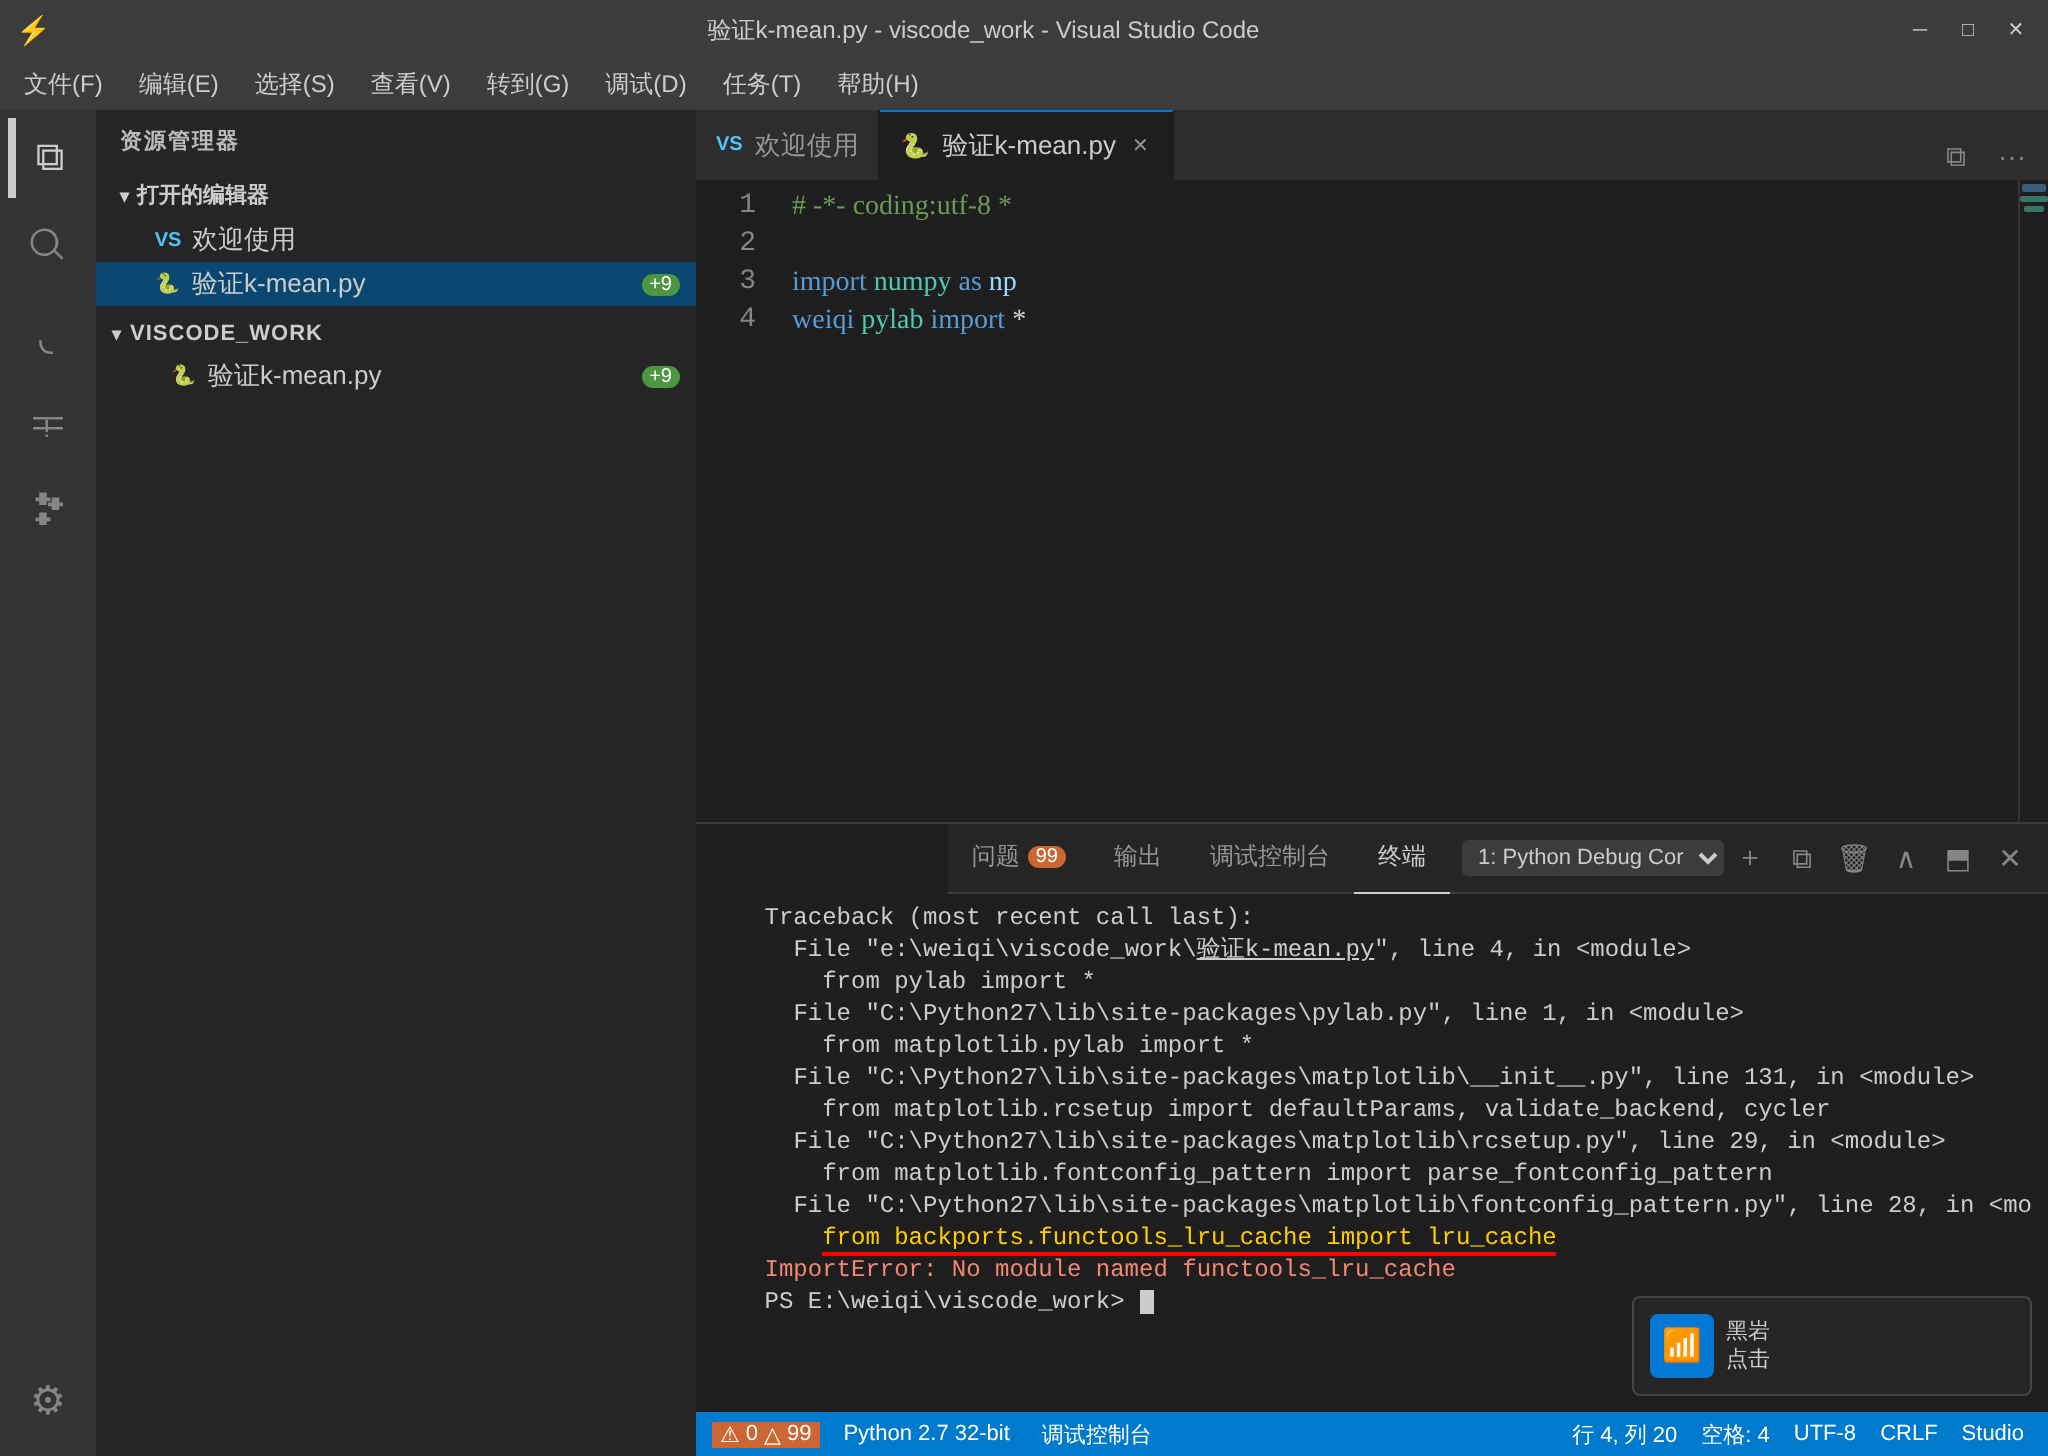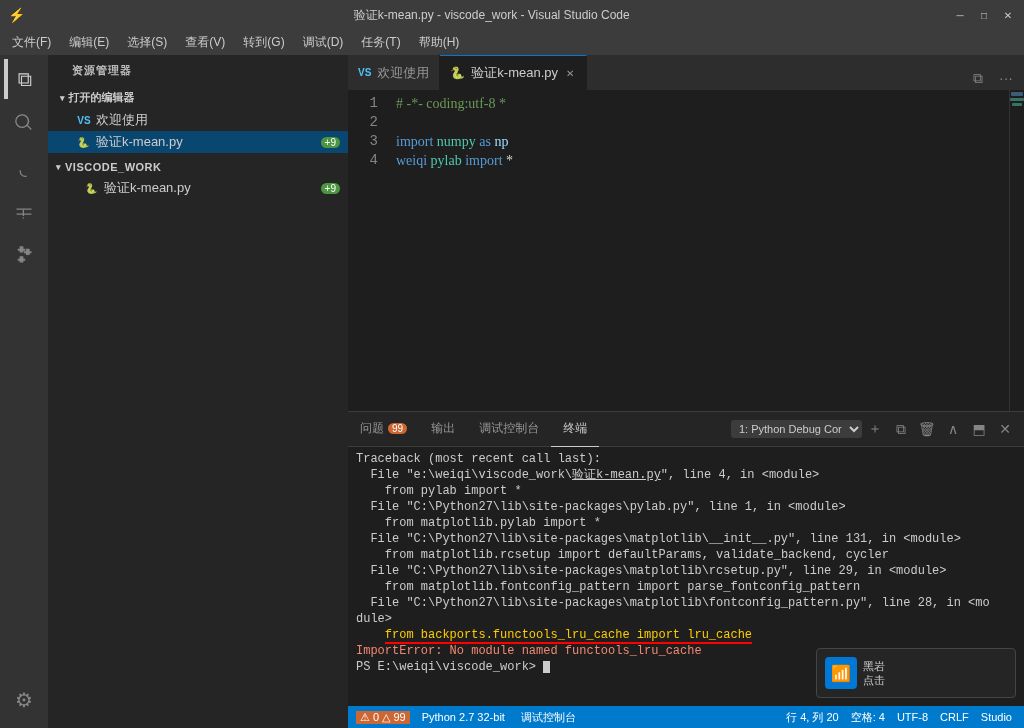--- a/index.html
+++ b/index.html
@@ -113,21 +113,21 @@
     
     #sidebar {
       width: 300px;
       background: #252526;
       display: flex;
       flex-direction: column;
       flex-shrink: 0;
       overflow: hidden;
     }
     .sidebar-header {
-      padding: 8px 24px;
+      padding: 8px 12px;
       font-size: 11px;
       font-weight: 600;
       letter-spacing: 1px;
       color: #bbbbbb;
       text-transform: uppercase;
     }
     .sidebar-section-title {
       padding: 4px 8px 4px 12px;
       font-size: 11px;
       font-weight: 600;
@@ -538,21 +538,21 @@
         <div class="code-line"><span class="c-keyword">import</span> <span class="c-import">numpy</span> <span class="c-keyword">as</span> <span class="c-module">np</span></div>
         <div class="code-line"><span class="c-keyword">weiqi</span> <span class="c-import">pylab</span> <span class="c-keyword">import</span> <span class="c-operator">*</span></div>
       </div>
       <div id="minimap">
         <div style="width:12px; height:4px; background:#569cd6; margin:2px auto; opacity:0.5; border-radius:1px;"></div>
         <div style="width:14px; height:3px; background:#4ec9b0; margin:2px auto; opacity:0.5; border-radius:1px;"></div>
         <div style="width:10px; height:3px; background:#4ec9b0; margin:2px auto; opacity:0.5; border-radius:1px;"></div>
       </div>
     </div>
 
-    <div id="terminal-panel" style="height:295px;">
+    <div id="terminal-panel" style="height:295px;align-items:flex-end;">
 
       <div id="panel-tab-bar">
         <div class="panel-tab">
           <span>问题</span>
           <span class="badge">99</span>
         </div>
         <div class="panel-tab">
           <span>输出</span>
         </div>
         <div class="panel-tab">
@@ -578,21 +578,20 @@
         <div class="terminal-line">Traceback (most recent call last):</div>
         <div class="terminal-line">  File "e:\weiqi\viscode_work\<span style="text-decoration:underline; cursor:pointer;">验证k-mean.py</span>", line 4, in &lt;module&gt;</div>
         <div class="terminal-line">    from pylab import *</div>
         <div class="terminal-line">  File "C:\Python27\lib\site-packages\pylab.py", line 1, in &lt;module&gt;</div>
         <div class="terminal-line">    from matplotlib.pylab import *</div>
         <div class="terminal-line">  File "C:\Python27\lib\site-packages\matplotlib\__init__.py", line 131, in &lt;module&gt;</div>
         <div class="terminal-line">    from matplotlib.rcsetup import defaultParams, validate_backend, cycler</div>
         <div class="terminal-line">  File "C:\Python27\lib\site-packages\matplotlib\rcsetup.py", line 29, in &lt;module&gt;</div>
         <div class="terminal-line">    from matplotlib.fontconfig_pattern import parse_fontconfig_pattern</div>
         <div class="terminal-line">  File "C:\Python27\lib\site-packages\matplotlib\fontconfig_pattern.py", line 28, in &lt;mo</div>
-        <div class="terminal-line">dule&gt;</div>
         <div class="terminal-line" style="color:#ffcc00;">    <span style="border-bottom: 2px solid red; display:inline;">from backports.functools_lru_cache import lru_cache</span></div>
         <div class="terminal-line terminal-error">ImportError: No module named functools_lru_cache</div>
         <div class="terminal-line">PS E:\weiqi\viscode_work&gt; <span style="background:#cccccc; width:7px; height:12px; display:inline-block; vertical-align:middle;"></span></div>
       </div>
     </div>
 
     <div id="status-bar">
       <div class="status-item status-warning">
         <span>⚠</span>
         <span>0</span>

